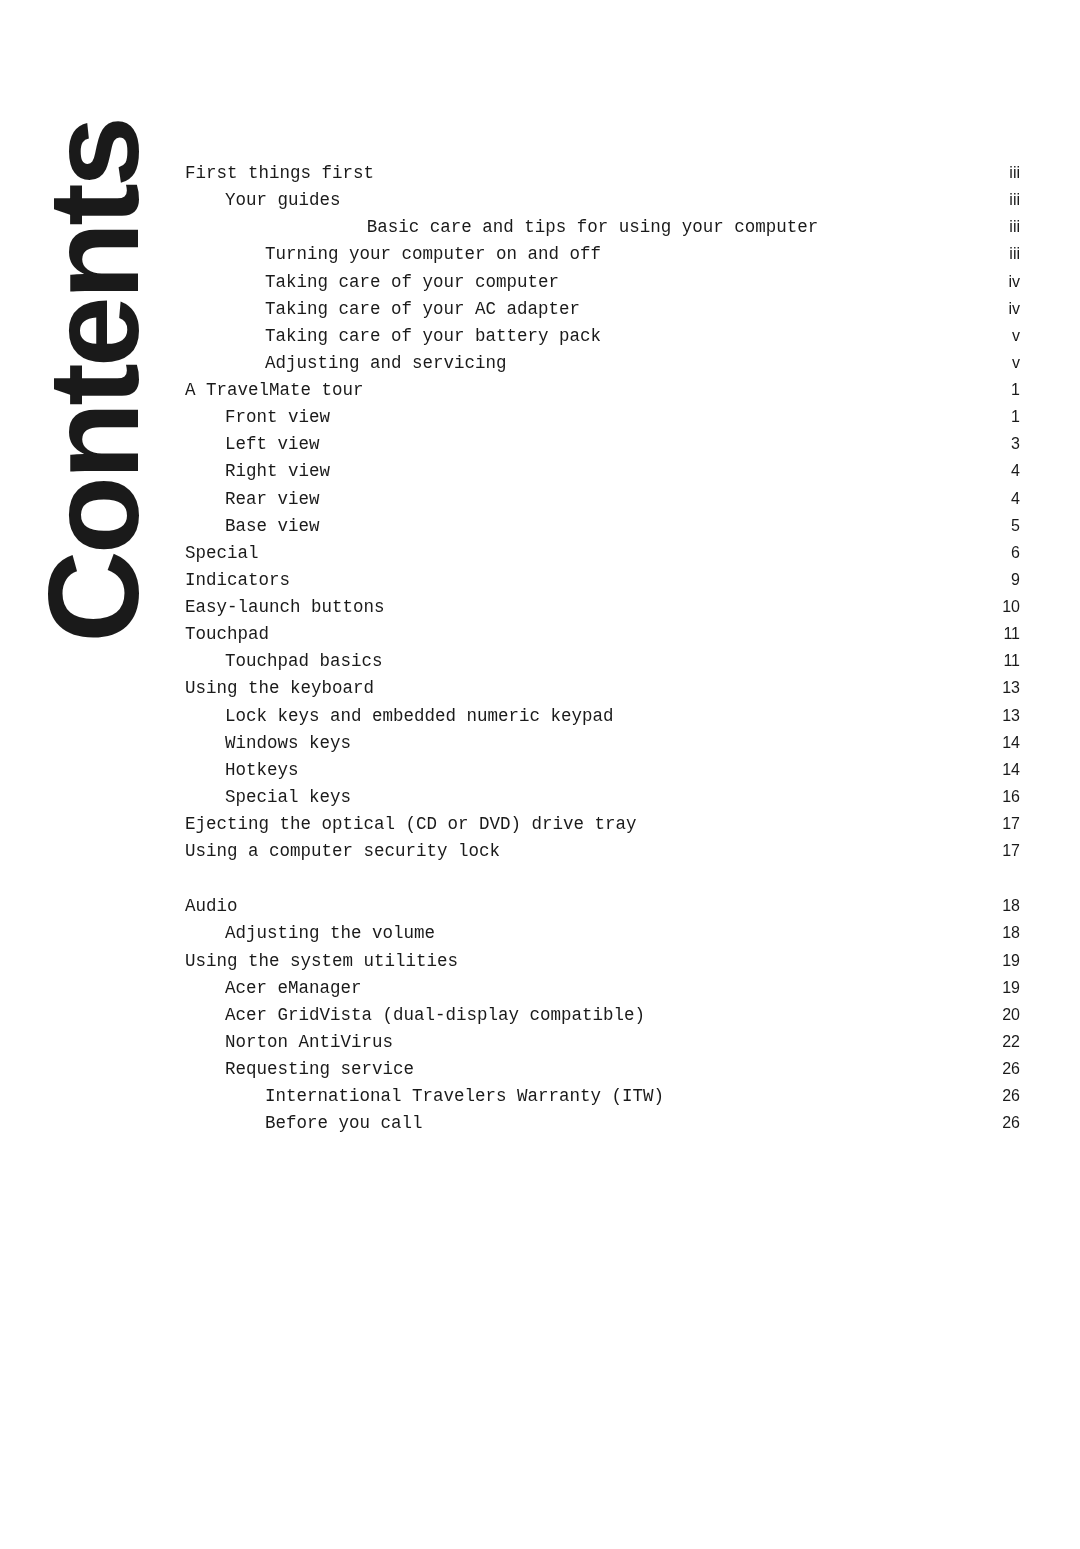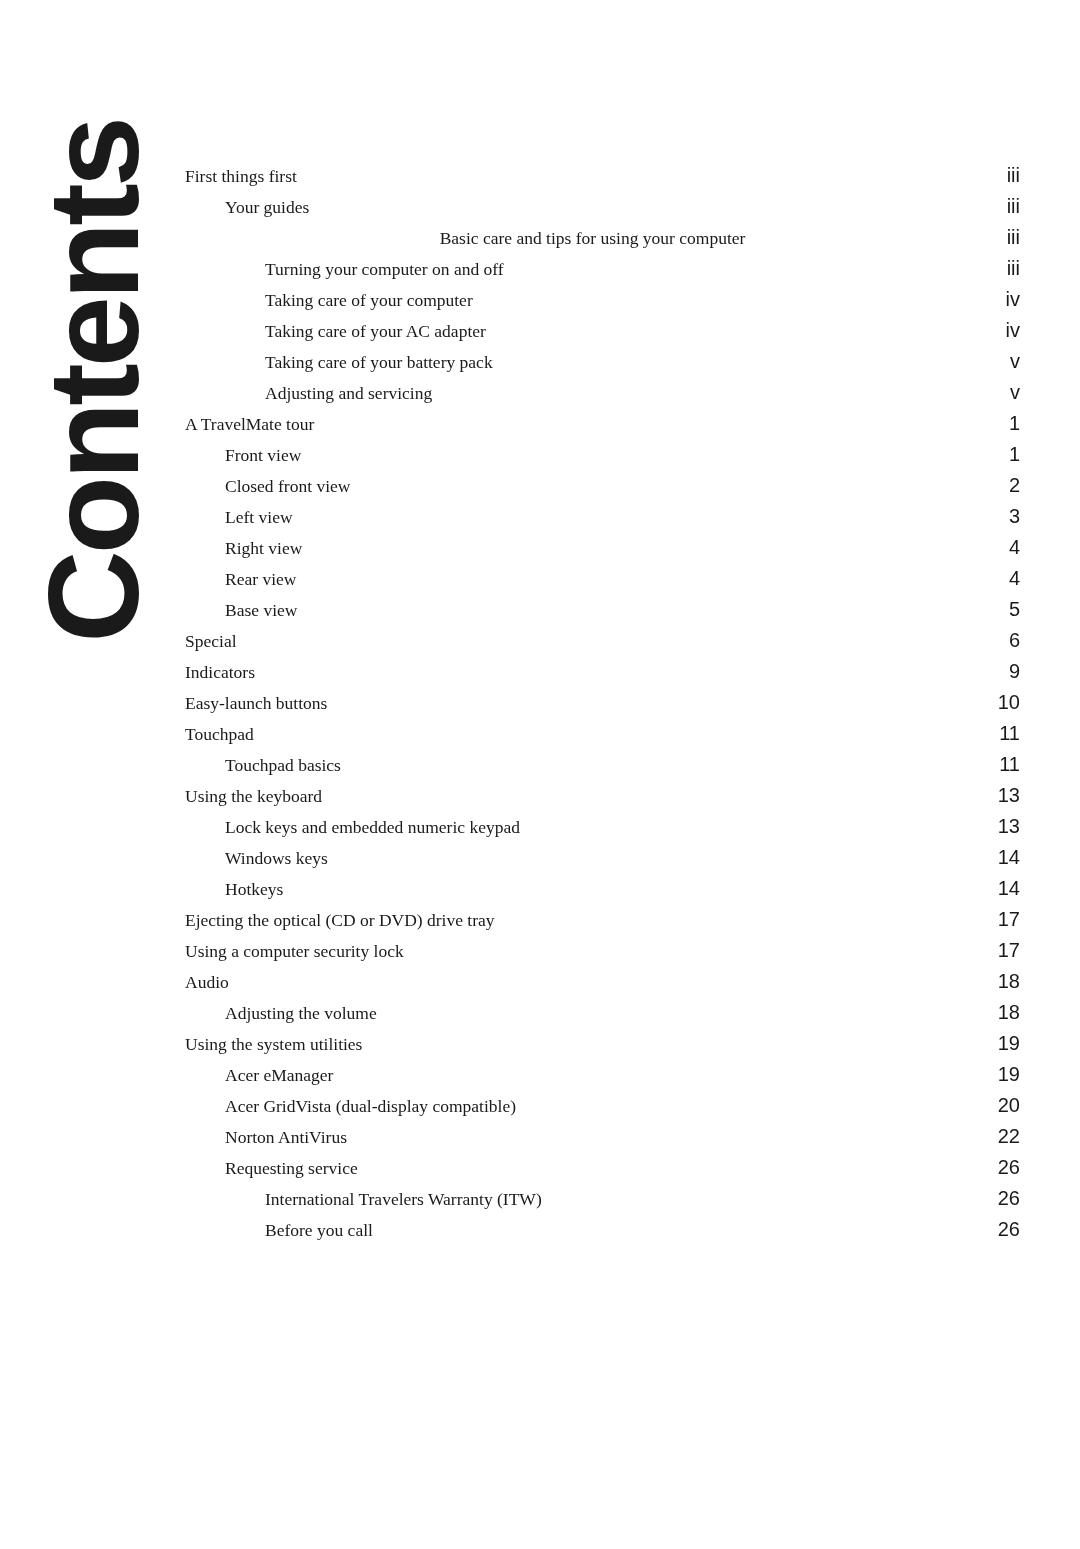--- a/index.html
+++ b/index.html
@@ -55,25 +55,25 @@
       color: #1a1a1a;
     }
 
     .toc-entry .entry-text {
       flex: 1;
     }
 
     .toc-entry .entry-page {
       min-width: 60px;
       text-align: right;
-      font-size: 20px;
+      font-size: 16px;
     }
 
     .toc-entry .entry-text {
-      font-family: Liberation Serif, serif;
+      font-family: Liberation Mono, monospace;
     }
 
   </style>
 </head>
 <body>
 
 <div class="page-container">
   <div class="contents-title">Contents</div>
 
   <div class="toc-area">
@@ -111,24 +111,20 @@
       </div>
       <div class="toc-entry">
         <span class="entry-text" style="padding-left: 0px;">A TravelMate tour</span>
         <span class="entry-page">1</span>
       </div>
       <div class="toc-entry">
         <span class="entry-text" style="padding-left: 40px;">Front view</span>
         <span class="entry-page">1</span>
       </div>
       <div class="toc-entry">
-        <span class="entry-text" style="padding-left: 40px;">Closed front view</span>
-        <span class="entry-page">2</span>
-      </div>
-      <div class="toc-entry">
         <span class="entry-text" style="padding-left: 40px;">Left view</span>
         <span class="entry-page">3</span>
       </div>
       <div class="toc-entry">
         <span class="entry-text" style="padding-left: 40px;">Right view</span>
         <span class="entry-page">4</span>
       </div>
       <div class="toc-entry">
         <span class="entry-text" style="padding-left: 40px;">Rear view</span>
         <span class="entry-page">4</span>
@@ -167,29 +163,33 @@
       </div>
       <div class="toc-entry">
         <span class="entry-text" style="padding-left: 40px;">Windows keys</span>
         <span class="entry-page">14</span>
       </div>
       <div class="toc-entry">
         <span class="entry-text" style="padding-left: 40px;">Hotkeys</span>
         <span class="entry-page">14</span>
       </div>
       <div class="toc-entry">
+        <span class="entry-text" style="padding-left: 40px;">Special keys</span>
+        <span class="entry-page">16</span>
+      </div>
+      <div class="toc-entry">
         <span class="entry-text" style="padding-left: 0px;">Ejecting the optical (CD or DVD) drive tray</span>
         <span class="entry-page">17</span>
       </div>
       <div class="toc-entry">
         <span class="entry-text" style="padding-left: 0px;">Using a computer security lock</span>
         <span class="entry-page">17</span>
       </div>
       <div class="toc-entry">
-        <span class="entry-text" style="padding-left: 0px;">Audio</span>
+        <span class="entry-text" style="padding-left: 0px; margin-top: 28px;">Audio</span>
         <span class="entry-page">18</span>
       </div>
       <div class="toc-entry">
         <span class="entry-text" style="padding-left: 40px;">Adjusting the volume</span>
         <span class="entry-page">18</span>
       </div>
       <div class="toc-entry">
         <span class="entry-text" style="padding-left: 0px;">Using the system utilities</span>
         <span class="entry-page">19</span>
       </div>

